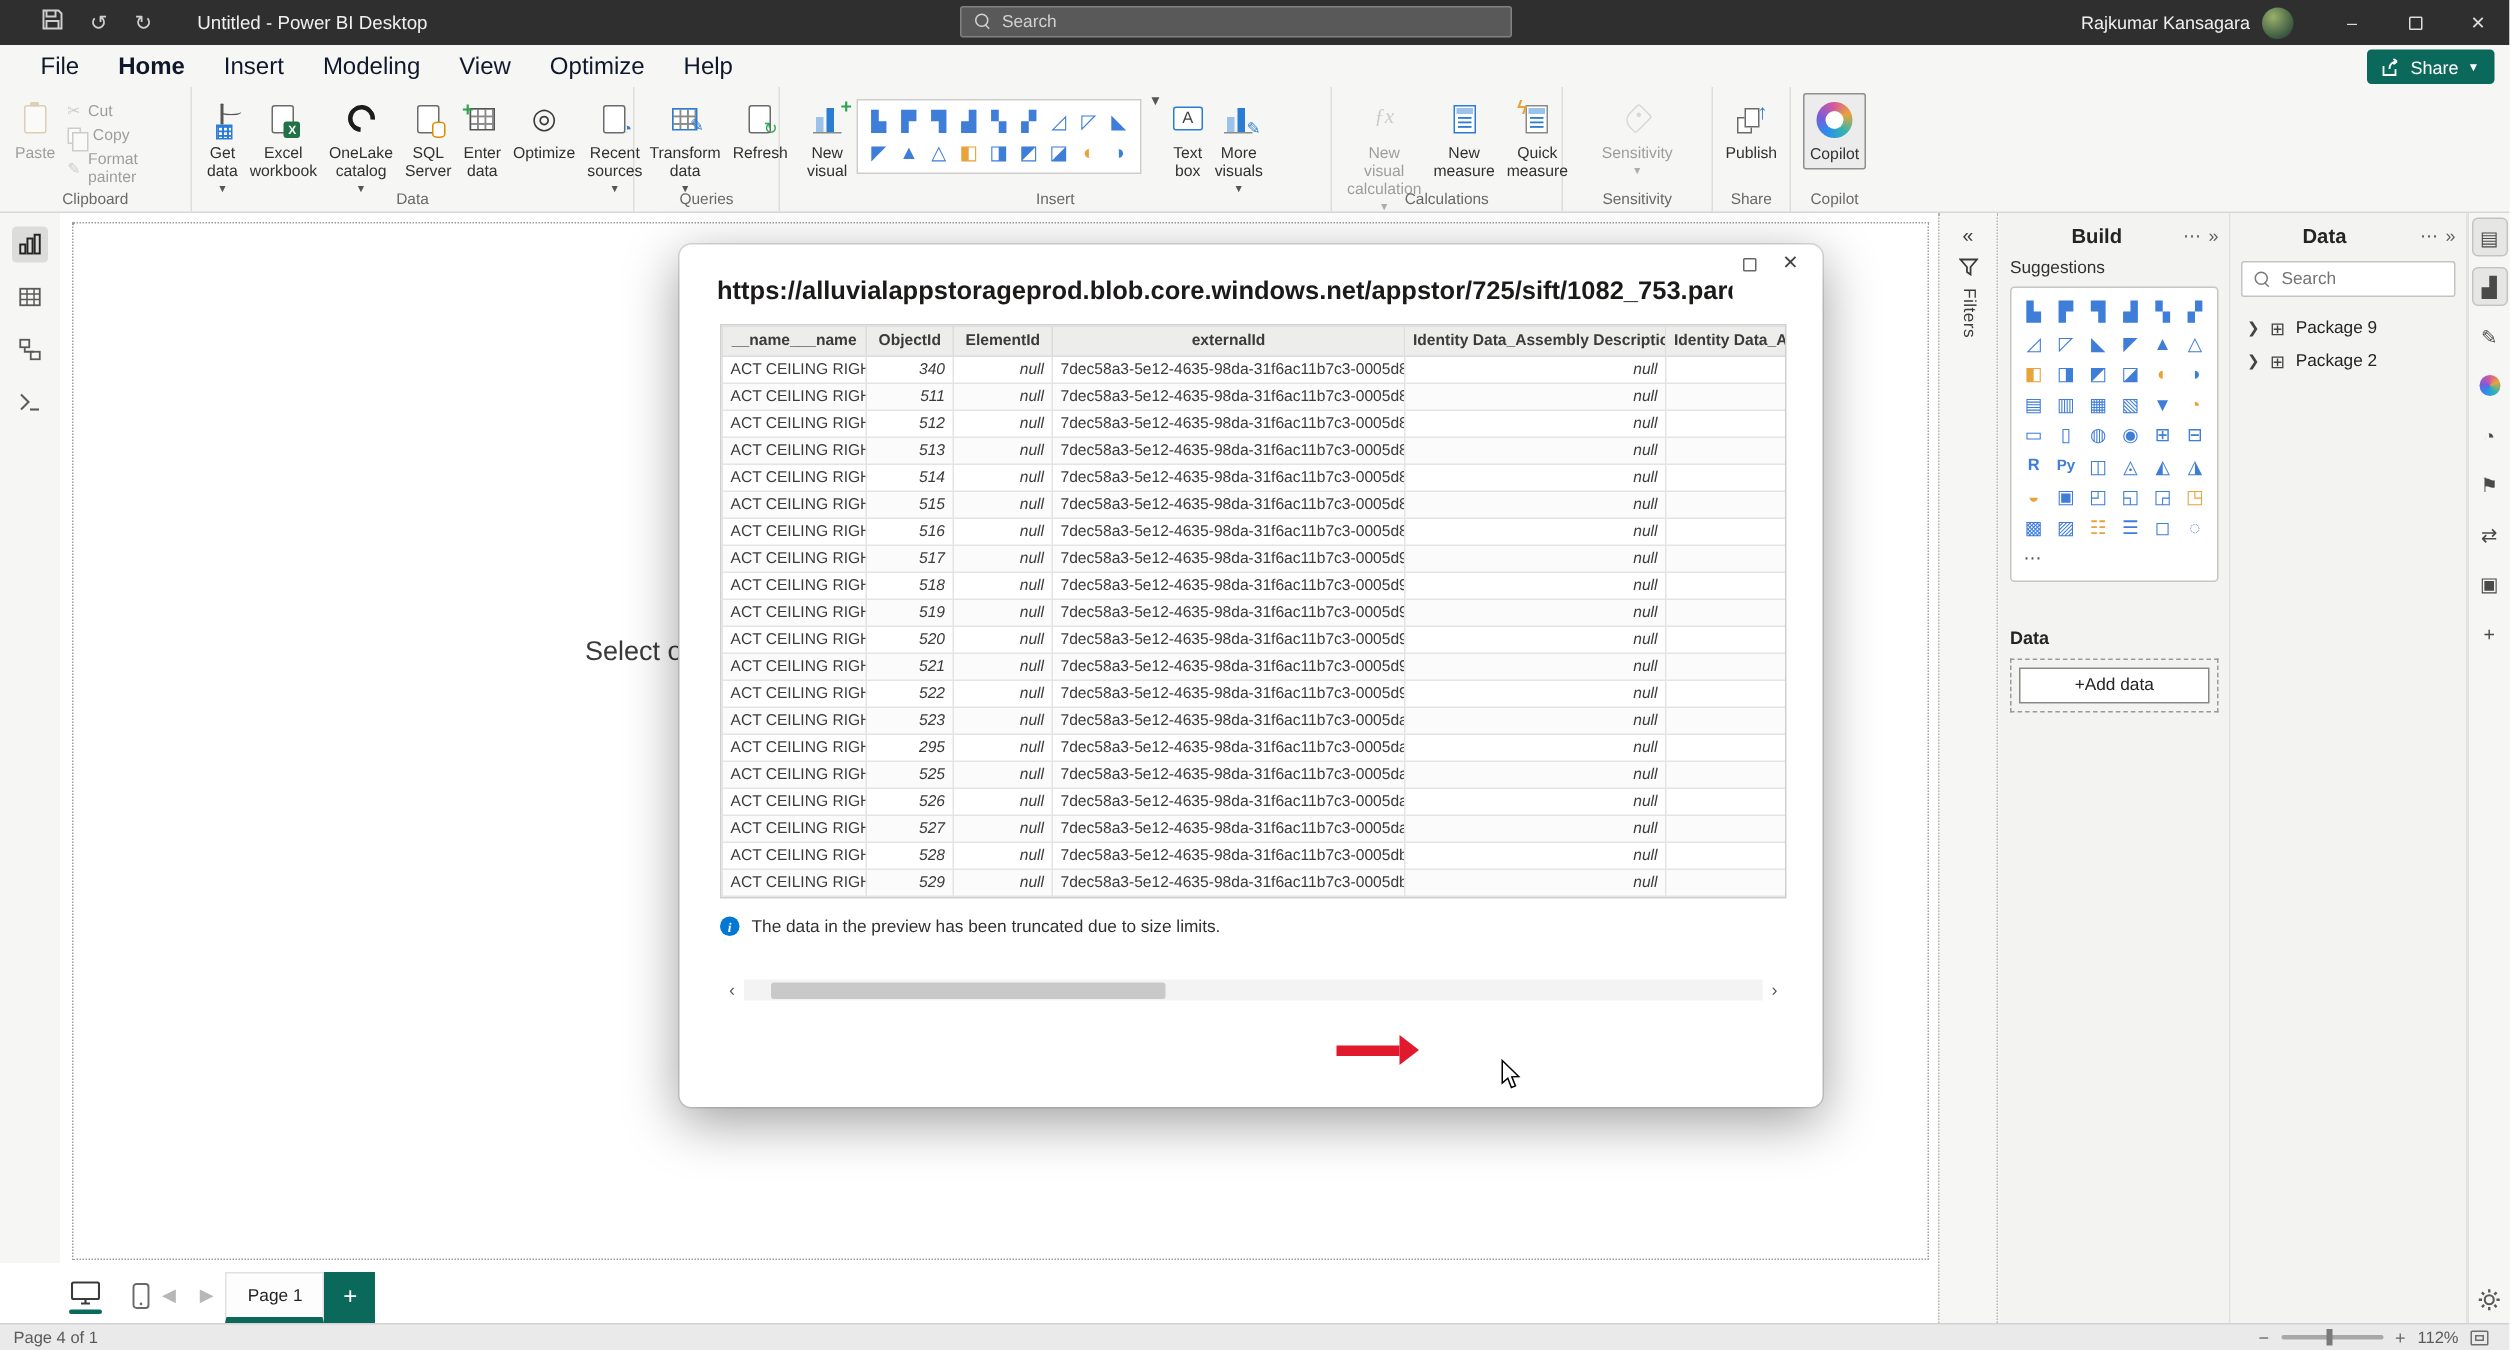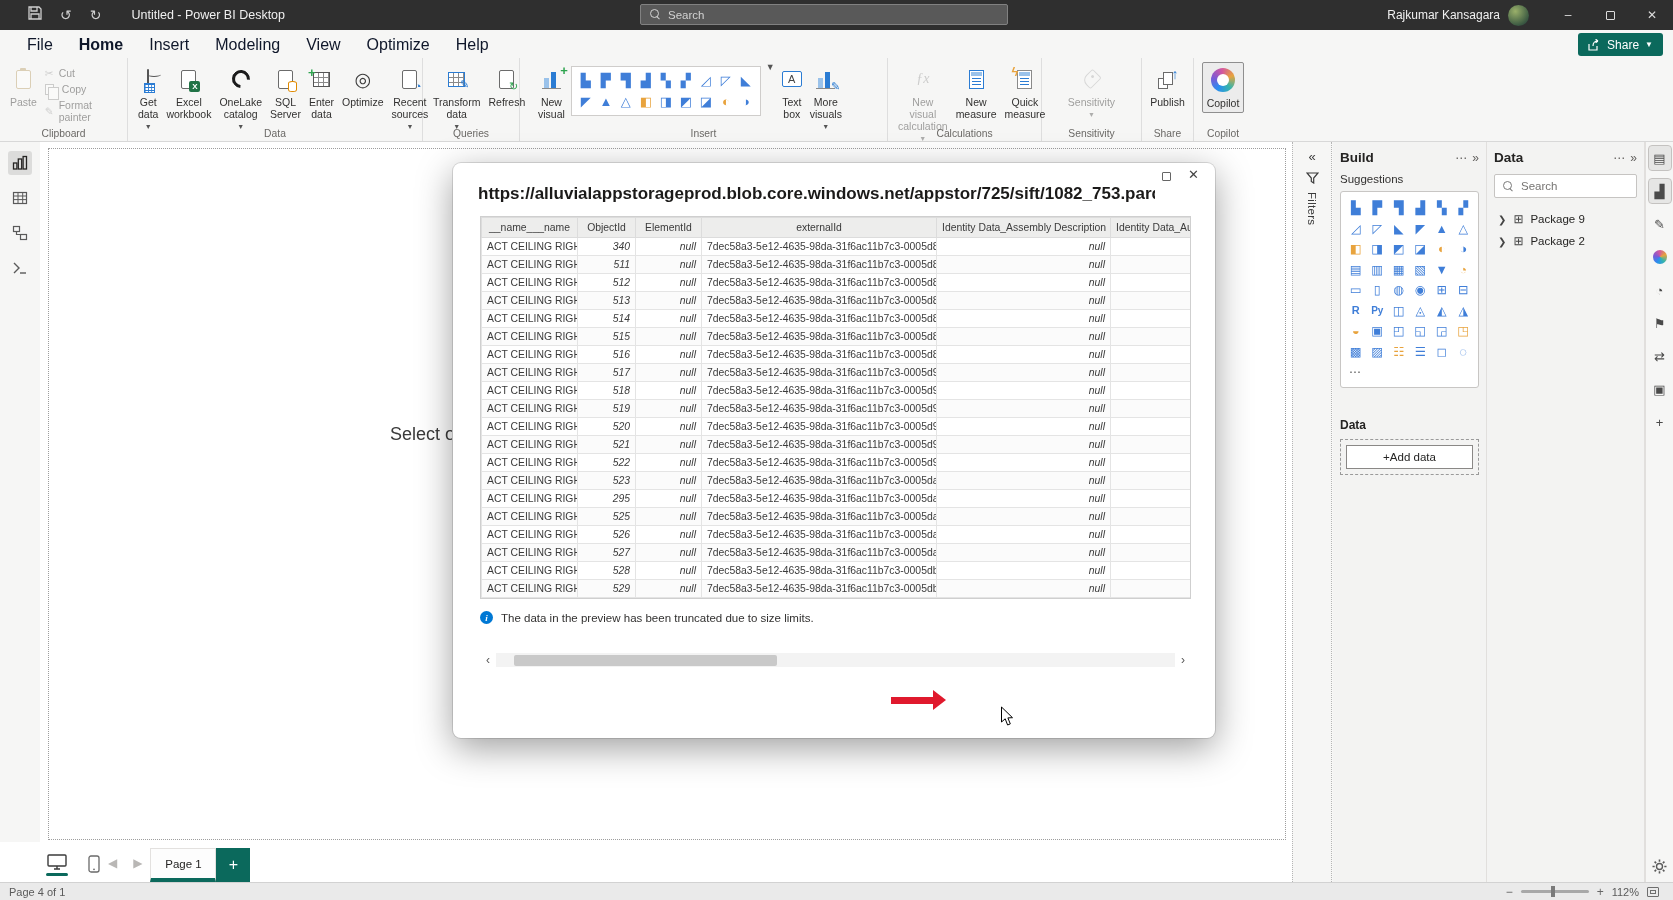--- a/index.html
+++ b/index.html
@@ -94,21 +94,21 @@
   .page-surface { position:absolute; left:8px; top:6px; right:6px; bottom:2px; border:1px dotted #9d9d9d; }
   .canvas-hint { position:absolute; left:350px; top:282px; font-size:18px; color:#3a3a3a; white-space:nowrap; }
 
   
   .dialog { position:absolute; left:453px; top:163px; width:762px; height:575px; background:#fff; border-radius:8px; box-shadow:0 10px 36px rgba(0,0,0,.38), 0 0 0 1px #e0e0e0; z-index:50; }
   .dlg-restore { position:absolute; right:44px; top:9px; width:9px; height:9px; border:1.2px solid #666; border-radius:1px; cursor:pointer; }
   .dlg-close { position:absolute; right:16px; top:4px; font-size:13px; color:#444; cursor:pointer; }
   .dlg-title { position:absolute; left:25px; top:21px; right:60px; font-size:17px; font-weight:bold; color:#1b1a19; white-space:nowrap; overflow:hidden; }
   .tbl-wrap { position:absolute; left:27px; top:53px; width:711px; height:383px; border:1px solid #cfcfcf; overflow:hidden; }
   table.preview { border-collapse:collapse; table-layout:fixed; width:711px; font-size:10.4px; color:#3b3b3b; }
-  table.preview th { background:#ededec; font-weight:normal; height:20px; border:1px solid #dcdcdc; padding:0 5px; white-space:nowrap; overflow:hidden; text-align:center; }
+  table.preview th { background:#ededec; font-weight:bold; height:20px; border:1px solid #dcdcdc; padding:0 5px; white-space:nowrap; overflow:hidden; text-align:center; }
   table.preview td { height:18px; border:1px solid #e4e4e4; padding:0 5px; white-space:nowrap; overflow:hidden; background:#fff; }
   table.preview tr:nth-child(even) td { background:#fbfbfb; }
   td.num, td.nul { text-align:right; font-style:italic; }
   .dlg-info { position:absolute; left:27px; top:448px; display:flex; align-items:center; gap:8px; }
   .info-ic { width:13px; height:13px; border-radius:50%; background:#0078d4; color:#fff; font-size:9px; font-style:italic; font-weight:bold; display:flex; align-items:center; justify-content:center; font-family:"Liberation Serif",serif; }
   .dlg-info .msg { font-size:11.5px; color:#323130; }
   .dlg-scroll { position:absolute; left:27px; top:489px; width:711px; height:16px; display:flex; align-items:center; }
   .sc-arrow { width:16px; text-align:center; font-size:12px; color:#585858; cursor:pointer; line-height:16px; }
   .sc-track { position:relative; flex:1; height:14px; background:#f3f3f3; cursor:pointer; }
   .sc-thumb { position:absolute; left:18px; top:1.5px; width:263px; height:11px; background:#c9c9c9; border-radius:2px; cursor:grab; }
@@ -122,21 +122,21 @@
 
   
   .filters-rail { position:absolute; left:1292px; top:142px; width:40px; bottom:18px; background:#f6f6f5; border-left:1px dotted #b5b5b5; border-right:1px dotted #b5b5b5; display:flex; flex-direction:column; align-items:center; padding-top:7px; gap:8px; z-index:5; }
   .fr-collapse { font-size:13px; color:#3b3b3b; cursor:pointer; }
   .fr-title { writing-mode:vertical-rl; font-size:11.5px; color:#3b3b3b; letter-spacing:.3px; }
 
   
   .panel { position:absolute; top:142px; bottom:18px; background:#f3f3f2; border-right:1px solid #e1dfdd; padding:8px 7px; z-index:5; }
   .build-panel { left:1333px; width:154px; }
   .data-panel { left:1487px; width:158px; }
-  .panel-head { display:flex; align-items:flex-end; }
+  .panel-head { display:flex; align-items:flex-start;margin-left:41px; }
   .panel-title { font-size:13.5px; font-weight:bold; color:#252423; flex:1; }
   .panel-dots { font-size:12px; color:#605e5c; padding:0 5px; cursor:pointer; }
   .panel-collapse { font-size:12px; color:#605e5c; cursor:pointer; }
   .sugg-label { font-size:11.5px; color:#323130; margin-top:8px; }
   .sugg-box { margin-top:6px; background:#fff; border:1px solid #c8c6c4; border-radius:3px; padding:6px 4px 4px; display:grid; grid-template-columns:repeat(6,1fr); grid-auto-rows:20.5px; justify-items:center; align-items:center; }
   .sugg-box .vis-ic { font-size:12.5px; }
   .sugg-more { grid-column:1 / 3; justify-self:start; padding-left:4px; color:#555; font-size:12px; cursor:pointer; }
   .bp-data-label { font-size:12px; font-weight:bold; color:#252423; margin-top:30px; }
   .add-data-outer { margin-top:7px; border:1px dashed #9a9a9a; padding:5px; }
   .add-data-btn { border:1px solid #8a8886; background:#fff; height:24px; display:flex; align-items:center; justify-content:center; font-size:11.5px; color:#252423; cursor:pointer; }

